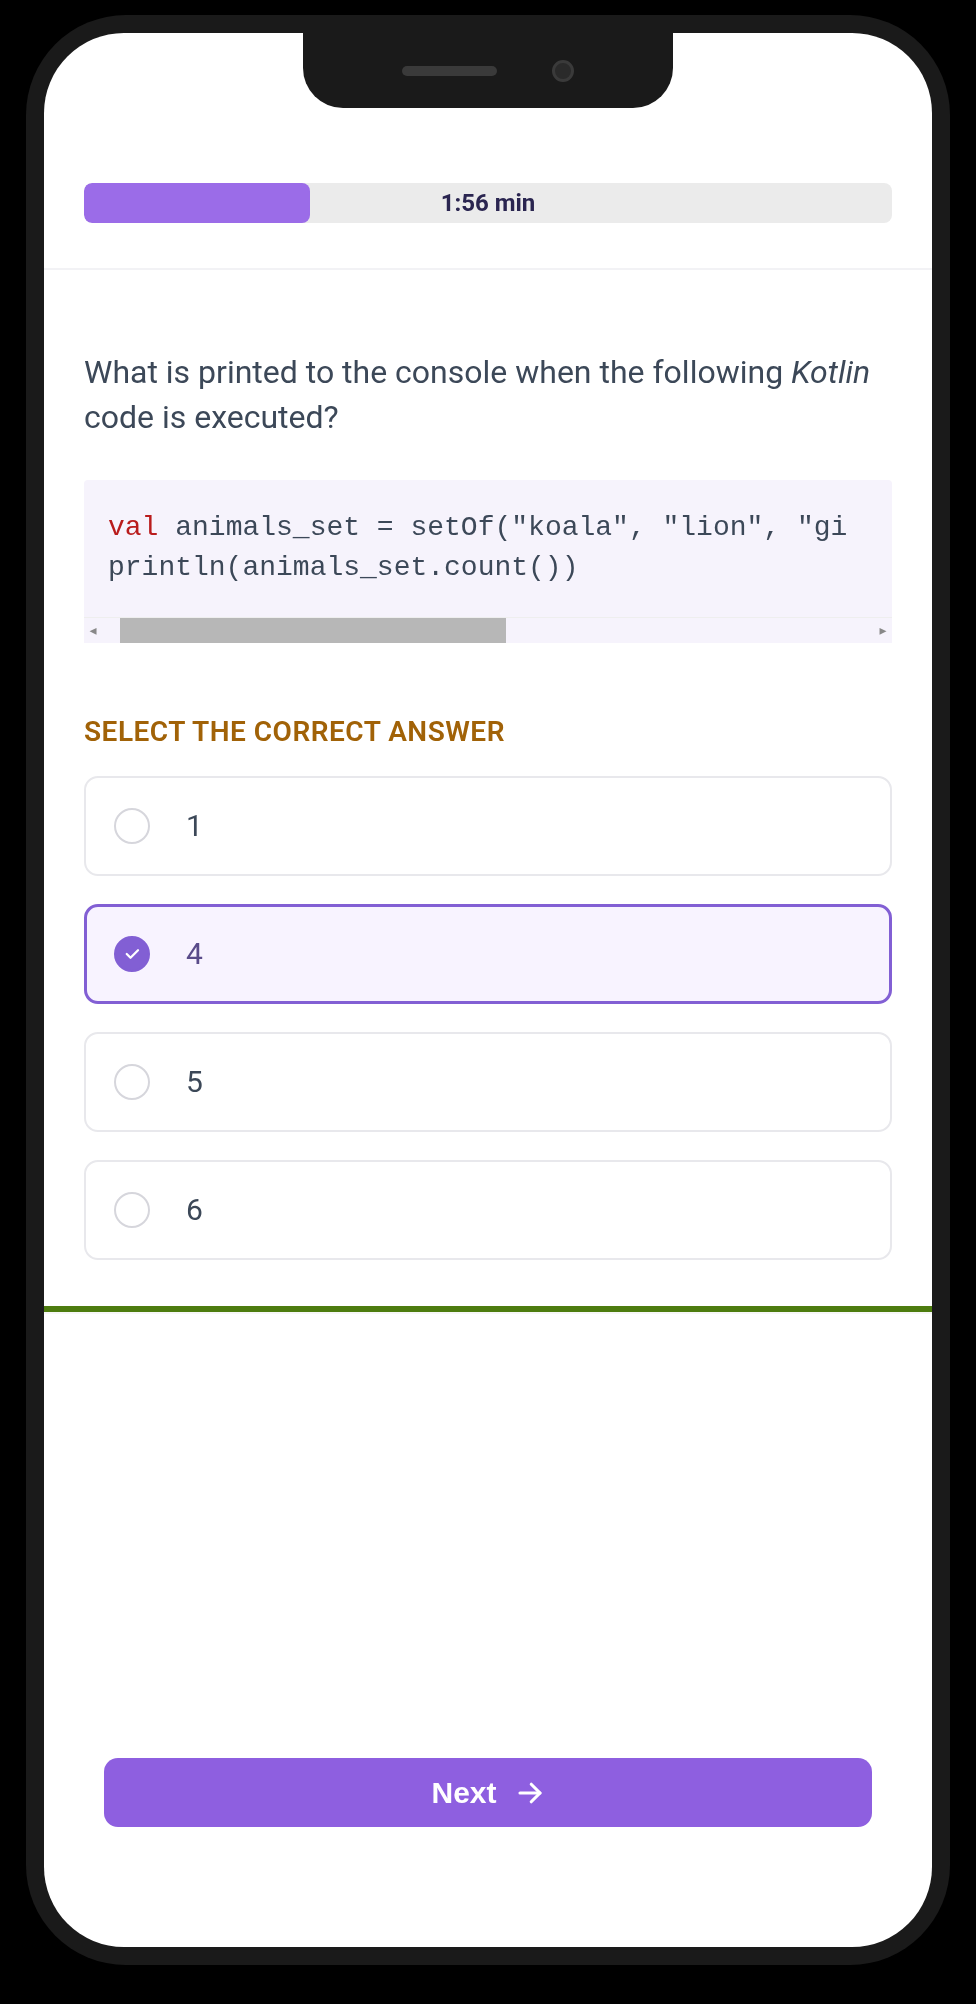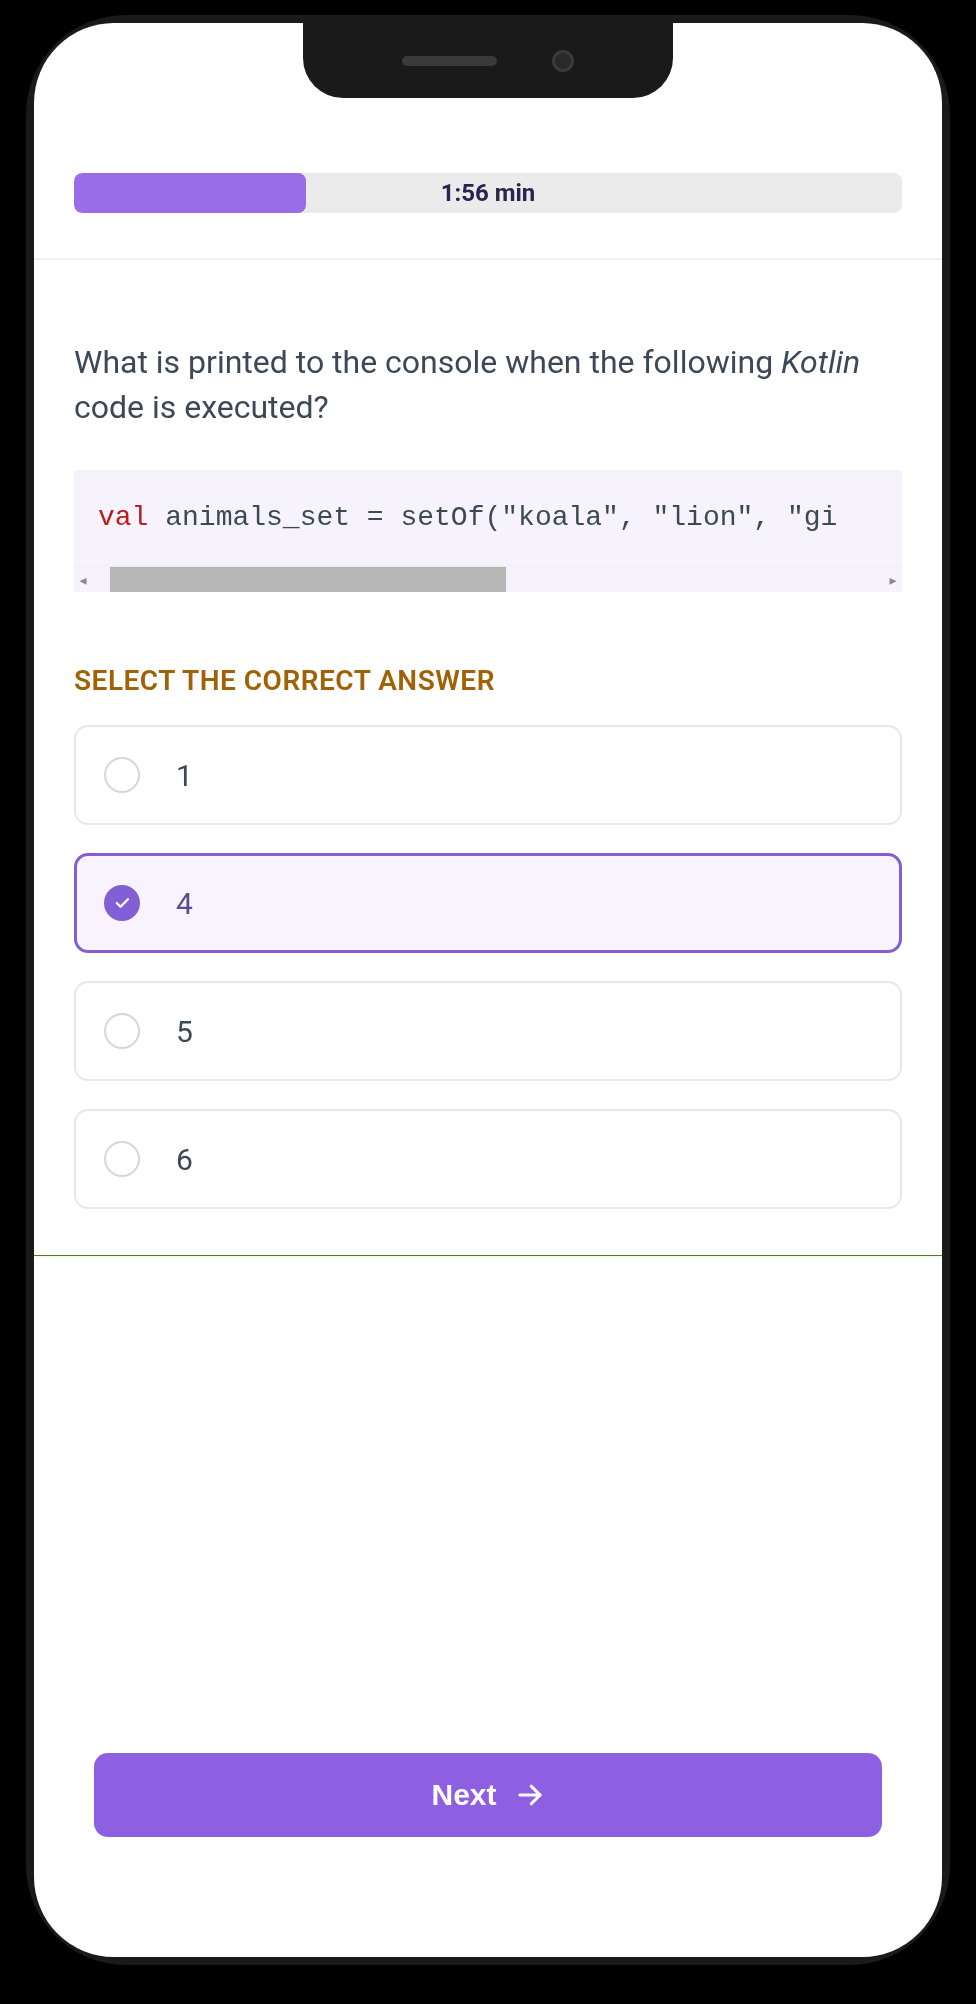--- a/index.html
+++ b/index.html
@@ -12,21 +12,21 @@
     position: relative;
   }
   .phone-frame {
     position: absolute;
     top: 15px;
     left: 26px;
     width: 924px;
     height: 1950px;
     background: #1a1a1a;
     border-radius: 100px;
-    padding: 8px;
+    padding: 18px;
   }
   .phone-screen {
     width: 100%;
     height: 100%;
     background: #fff;
     border-radius: 80px;
     position: relative;
     overflow: hidden;
   }
   .notch {
@@ -193,36 +193,36 @@
     font-size: 30px;
     color: #3c4858;
     font-weight: 400;
   }
   .option.selected .option-label { color: #5a4b8a; }
   .next-btn {
     position: absolute;
     left: 60px;
     right: 60px;
     bottom: 120px;
-    height: 84px;
+    height: 69px;
     background: #8e5fe0;
     border-radius: 14px;
     display: flex;
     align-items: center;
     justify-content: center;
     gap: 18px;
     color: #fff;
     font-size: 30px;
     font-weight: 700;
     border: none;
   }
   .next-btn svg { stroke: #fff; }
   .card-shadow {
     box-shadow: 0 2px 0 rgba(0,0,0,0.03);
-    border-bottom: 1px solid #4d7c0f;
+    border-bottom: 6px solid #4d7c0f;
     margin: 13px -40px;
     padding: 0 40px 18px 40px;
   }
 </style>
 </head>
 <body>
 
 <div class="phone-frame">
   <div class="phone-screen">
     <div class="notch">
@@ -240,20 +240,21 @@
       <div class="divider"></div>
 
       <div class="card-shadow">
         <p class="question">
           <span>What is printed to the console when the following </span><em>Kotlin</em><span> code is executed?</span>
         </p>
 
         <div class="code-block">
           <div class="code-content">
             <div><span class="kw">val</span><span> animals_set = setOf("koala", "lion", "gi</span></div>
+            <div>println(animals_set.count())</div>
           </div>
           <div class="code-scroll">
             <div class="code-scroll-arrow">◂</div>
             <div class="code-scroll-track">
               <div class="code-scroll-thumb"></div>
             </div>
             <div class="code-scroll-arrow">▸</div>
           </div>
         </div>
 

